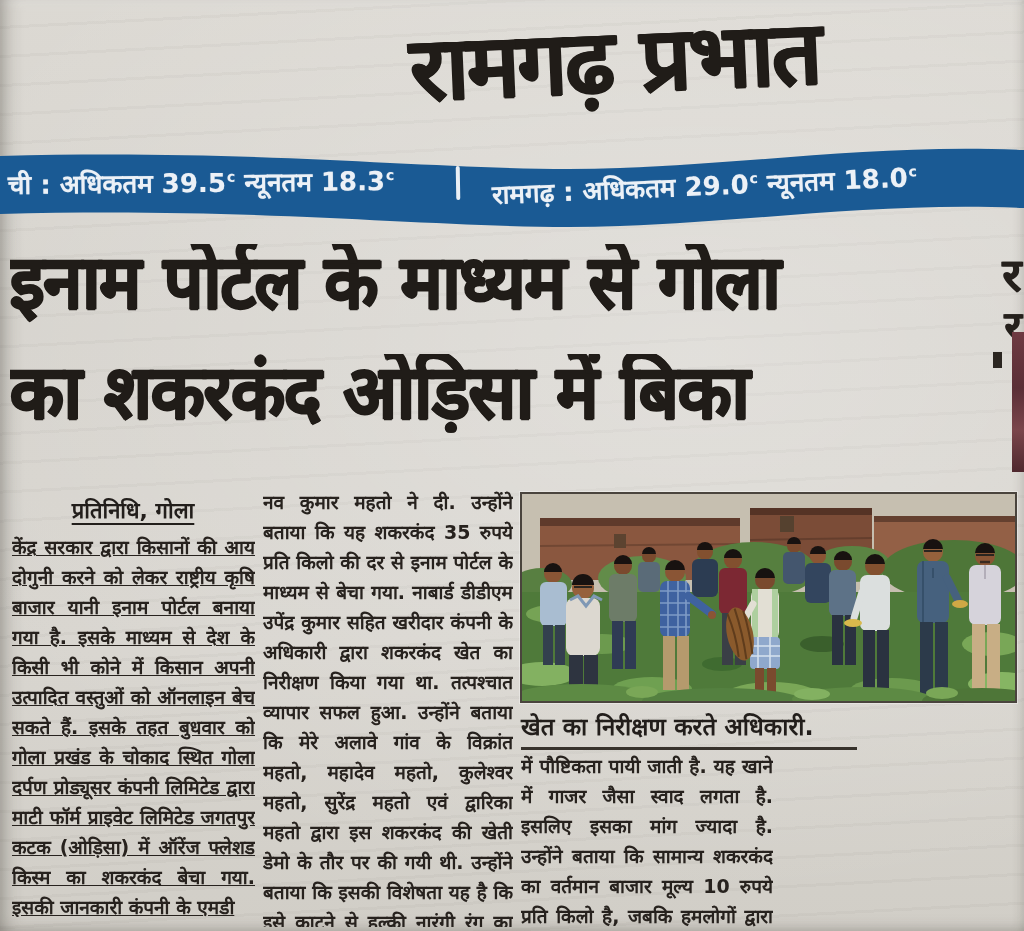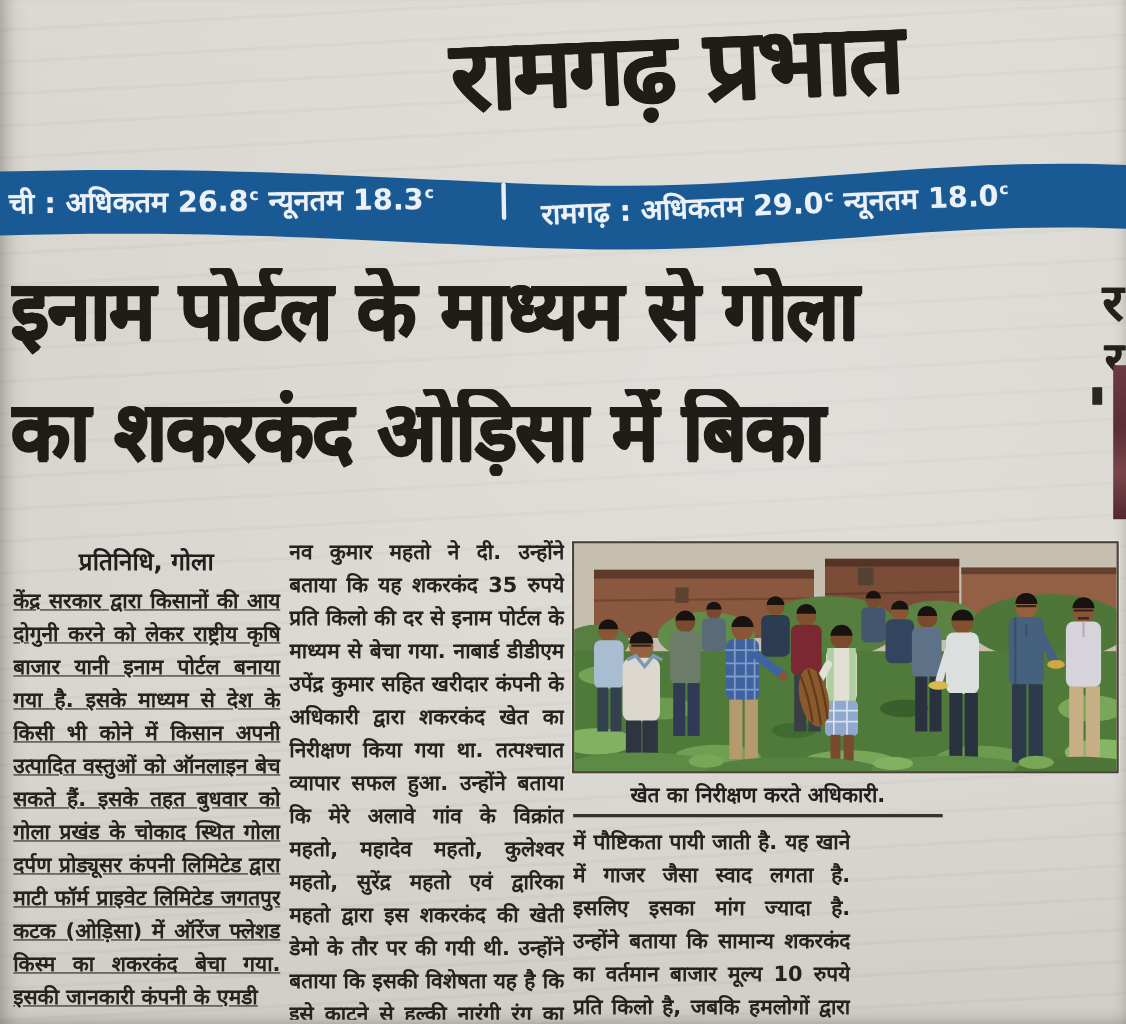--- a/index.html
+++ b/index.html
@@ -41,41 +41,40 @@
     position:absolute;left:10px;width:1010px;white-space:nowrap;overflow:hidden;
     font-size:70px;font-weight:900;line-height:1.05;letter-spacing:-1px;
     transform:scaleY(1.06);transform-origin:left top;
     text-shadow:1.2px 0 currentColor,-1.2px 0 currentColor,0 1.2px currentColor,0 -0.5px currentColor;
   }
   .headline.l1{top:244px;}
   .headline.l2{top:354px;}
   .byline{
     position:absolute;left:12px;top:494px;width:242px;text-align:center;
     font-size:22px;font-weight:800;
-    text-decoration-thickness:2px;text-underline-offset:5px;
+    text-decoration:underline;text-decoration-thickness:2px;text-underline-offset:5px;
   }
   .bodycol{
     position:absolute;font-size:19px;line-height:1.58;font-weight:600;
     text-align:justify;color:#27221e;overflow:hidden;
   }
   .col1{left:12px;top:532px;width:243px;height:385px;text-decoration:underline;}
   .col2{left:263px;top:487px;width:250px;height:440px;}
   .col3{left:521px;top:751px;width:252px;height:176px;}
   .col4{left:781px;top:751px;width:238px;height:176px;}
   .photo{
     position:absolute;left:520px;top:492px;width:497px;height:211px;
     border:2px solid #4a443d;box-sizing:border-box;background:#c6bfb0;
     box-shadow:0 0 0 1px rgba(255,255,255,.35);
   }
   .photo svg{display:block;width:100%;height:100%;}
   .caption{
     position:absolute;left:521px;top:709px;width:336px;
-    font-size:19px;font-weight:800;padding-bottom:5px;
+    font-size:24px;font-weight:800;padding-bottom:5px;
     border-bottom:3px solid #37322c;
-    text-align:center;
   }
   .edge-frag{
     position:absolute;font-weight:900;color:#25201c;white-space:nowrap;
     text-shadow:1px 0 currentColor;
   }
   .edge-frag.f1{left:1002px;top:242px;font-size:46px;}
   .edge-frag.f2{left:1004px;top:296px;font-size:42px;}
   .edge-strip{
     position:absolute;left:1012px;top:332px;width:12px;height:140px;
     background:linear-gradient(180deg,#6e3a42 0%,#5a2e36 40%,#7a454b 70%,#4f282e 100%);
@@ -89,21 +88,21 @@
 
   <div class="masthead ink">रामगढ़ प्रभात</div>
 
   <svg class="band-svg" viewBox="0 0 1024 96" preserveAspectRatio="none" aria-hidden="true">
     <path d="M0,18 C 280,10 460,36 620,30 C 770,24 880,6 1024,12 L1024,70 C 880,64 770,82 620,88 C 460,94 280,68 0,76 Z" fill="#1a5a94"></path>
   </svg>
 
   <div class="band-text band-left">
     <span>ची :</span>
     <span>अधिकतम</span>
-    <span>26.8</span><sup>c</sup>
+    <span>39.5</span><sup>c</sup>
     <span>न्यूनतम</span>
     <span>18.3</span><sup>c</sup>
   </div>
 
   <div class="band-divider"></div>
 
   <div class="band-text band-right">
     <span>रामगढ़ :</span>
     <span>अधिकतम</span>
     <span>29.0</span><sup>c</sup>

